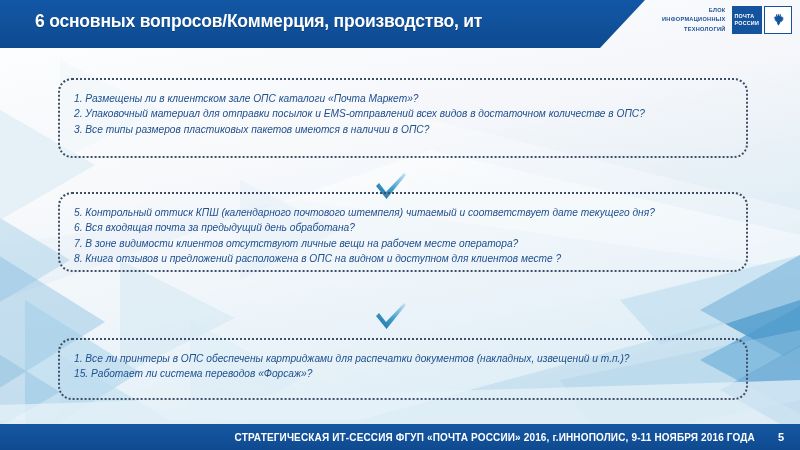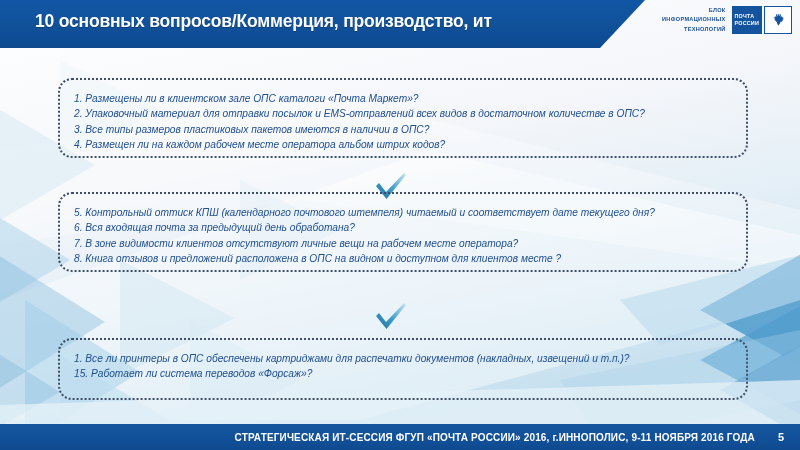--- a/index.html
+++ b/index.html
@@ -198,21 +198,21 @@
     <polygon points="800,255 700,310 800,365" fill="#4f9bcc" opacity=".85"></polygon>
     <polygon points="830,330 740,380 830,430" fill="#8cc2e3" opacity=".75"></polygon>
     <polygon points="800,345 720,390 800,435" fill="#3f8ec4" opacity=".55"></polygon>
     <polygon points="620,300 800,255 800,300 660,345" fill="#bcdcee" opacity=".60"></polygon>
     <polygon points="560,380 800,330 800,400 600,440" fill="#a8d2e9" opacity=".35"></polygon>
 
     <polygon points="0,405 800,380 800,424 0,424" fill="#e6f2f8" opacity=".75"></polygon>
   </svg>
 
   <div id="header-band"></div>
-  <div id="header-title">10 основных вопросов/Коммерция, производство, ит</div>
+  <div id="header-title">6 основных вопросов/Коммерция, производство, ит</div>
 
   <div id="logo-block">
     <div id="logo-text">
       <div>БЛОК</div>
       <div>ИНФОРМАЦИОННЫХ</div>
       <div>ТЕХНОЛОГИЙ</div>
     </div>
     <div id="logo-marks">
       <div class="logo-word">
         <span>ПОЧТА</span>
@@ -226,21 +226,20 @@
           </g>
         </svg>
       </div>
     </div>
   </div>
 
   <div class="qbox" id="qbox-1">
     <div class="qline">1. Размещены ли в клиентском зале ОПС каталоги «Почта Маркет»?</div>
     <div class="qline">2. Упаковочный материал для отправки посылок и EMS-отправлений всех видов  в достаточном количестве в ОПС?</div>
     <div class="qline">3. Все типы размеров пластиковых пакетов имеются в наличии в ОПС?</div>
-    <div class="qline">4. Размещен ли на каждом рабочем месте оператора альбом штрих кодов?</div>
   </div>
 
   <svg class="checkmark" id="check-1" viewBox="0 0 34 30">
     <defs>
       <linearGradient id="ckGrad1" x1="0" y1="1" x2="1" y2="0">
         <stop offset="0%" stop-color="#1f6f9e"></stop>
         <stop offset="45%" stop-color="#3d9bc9"></stop>
         <stop offset="100%" stop-color="#cfe6f2"></stop>
       </linearGradient>
     </defs>

